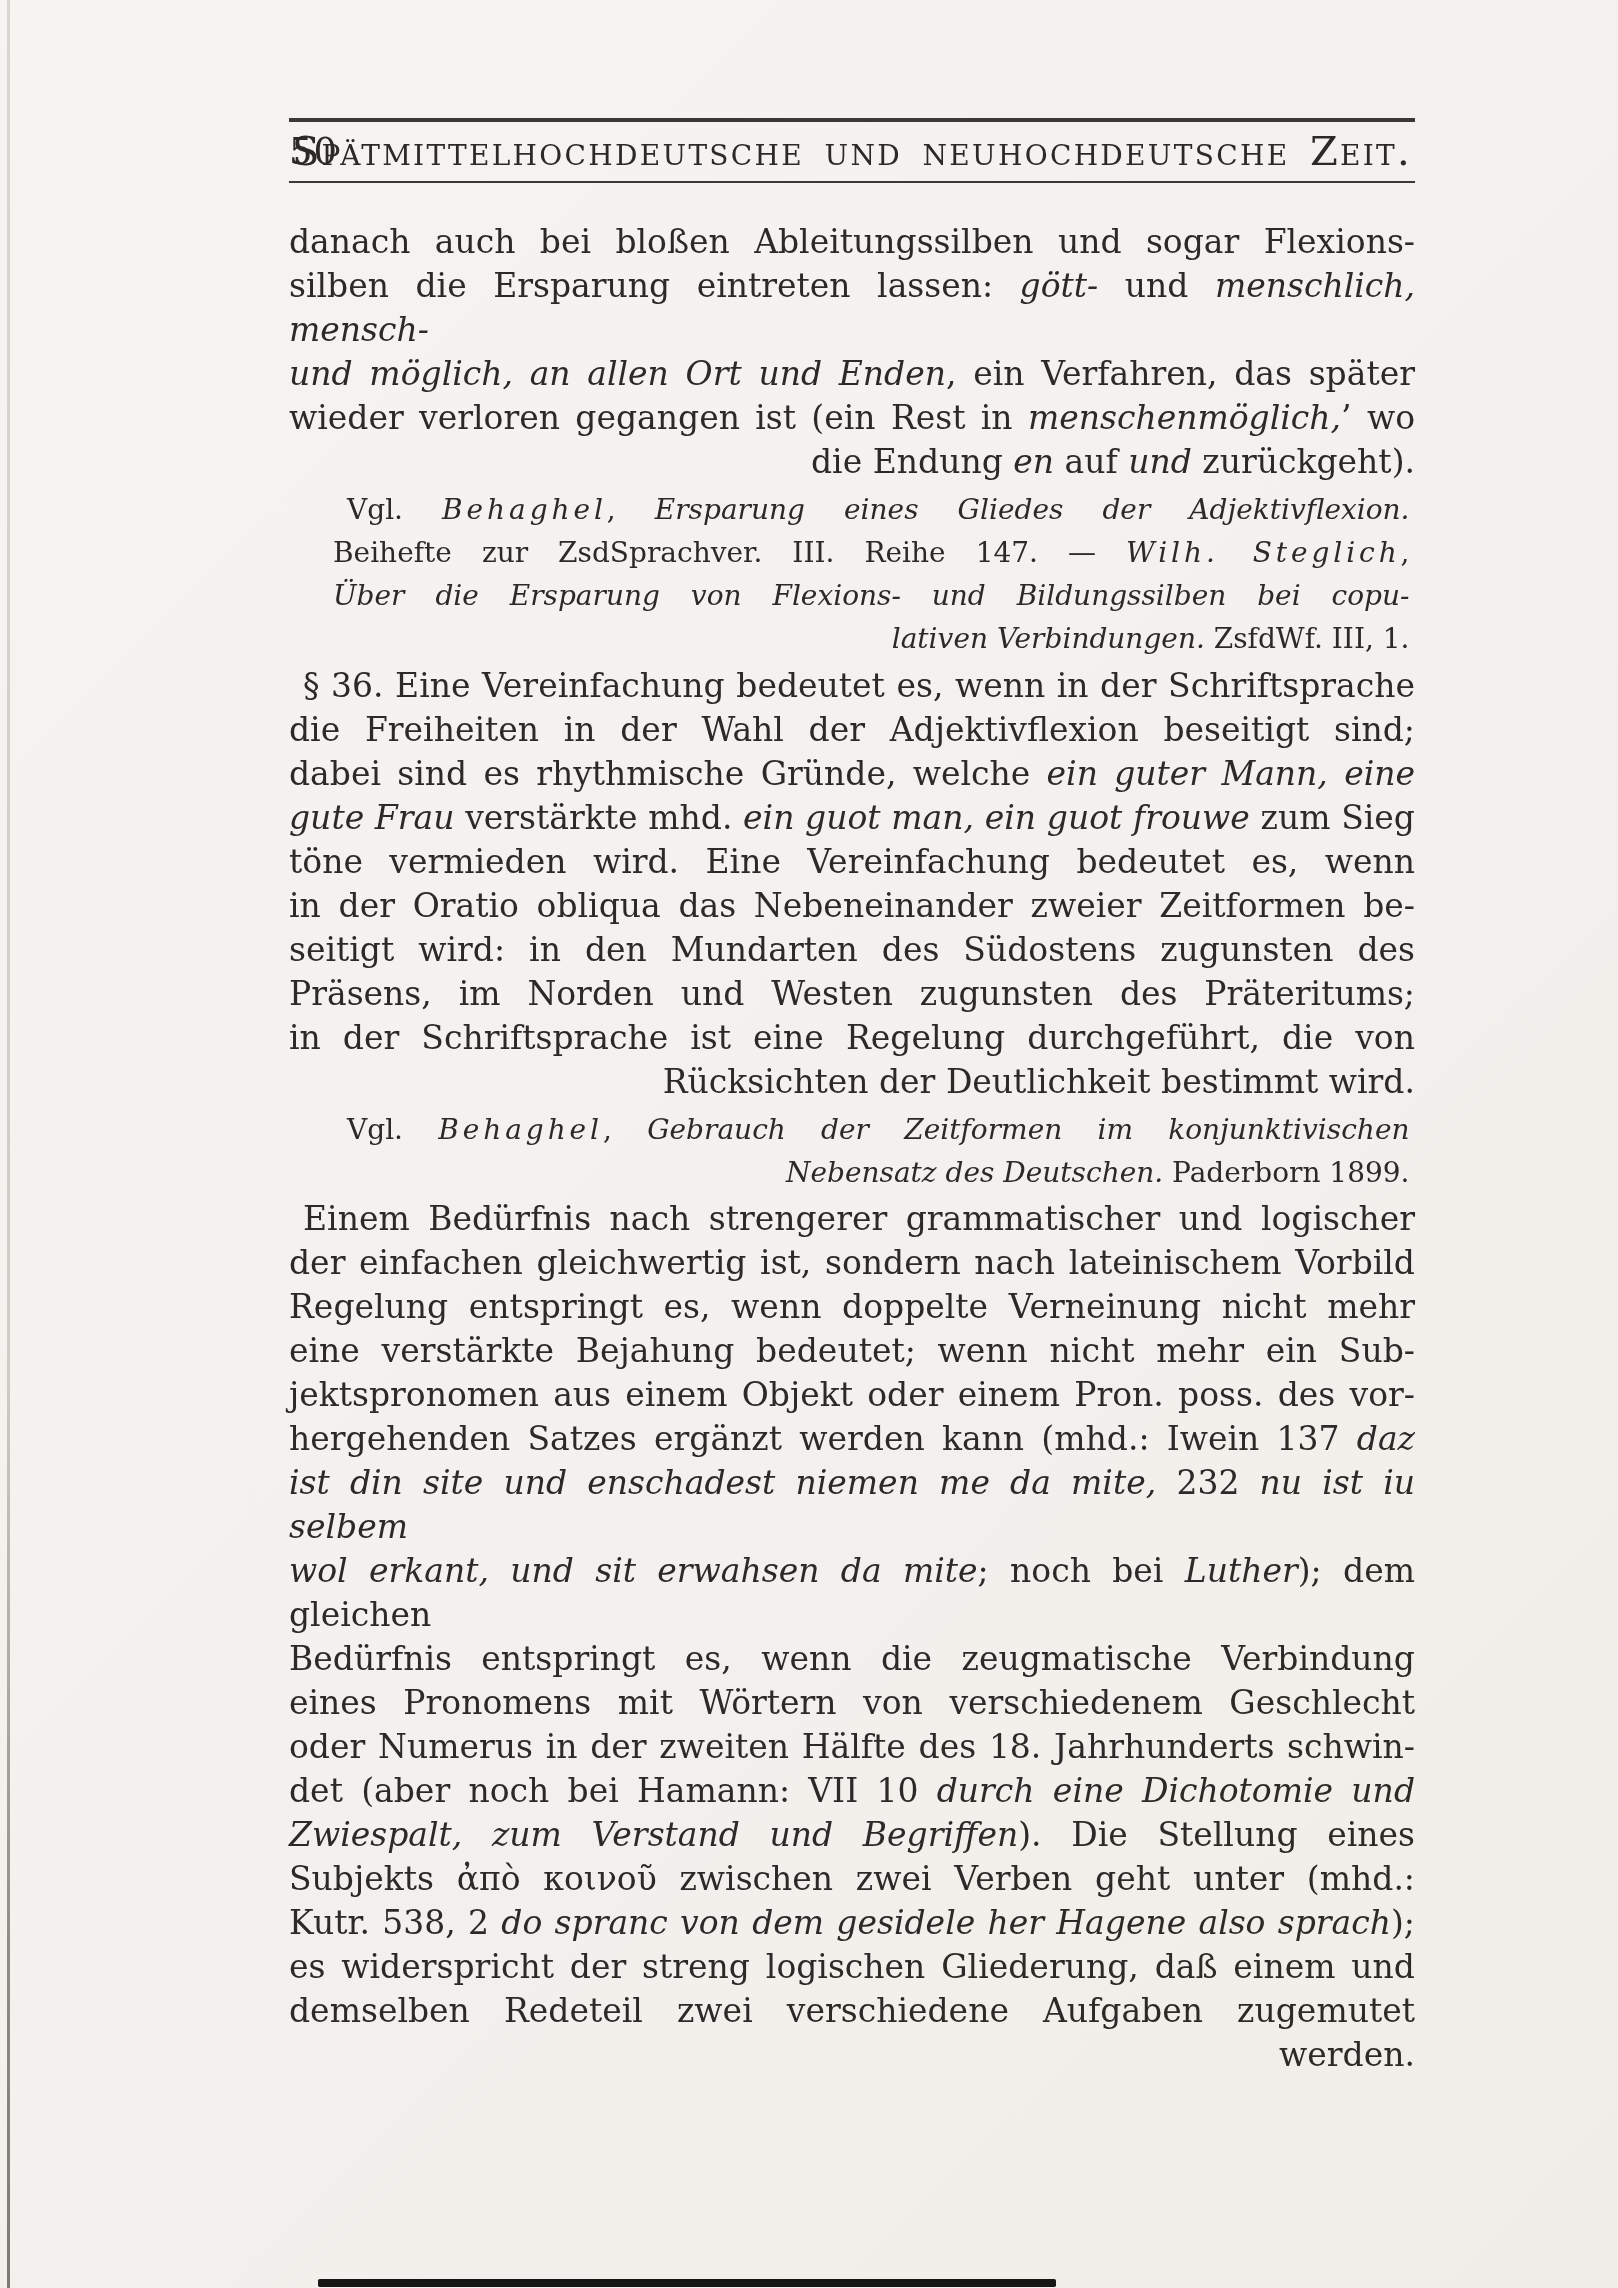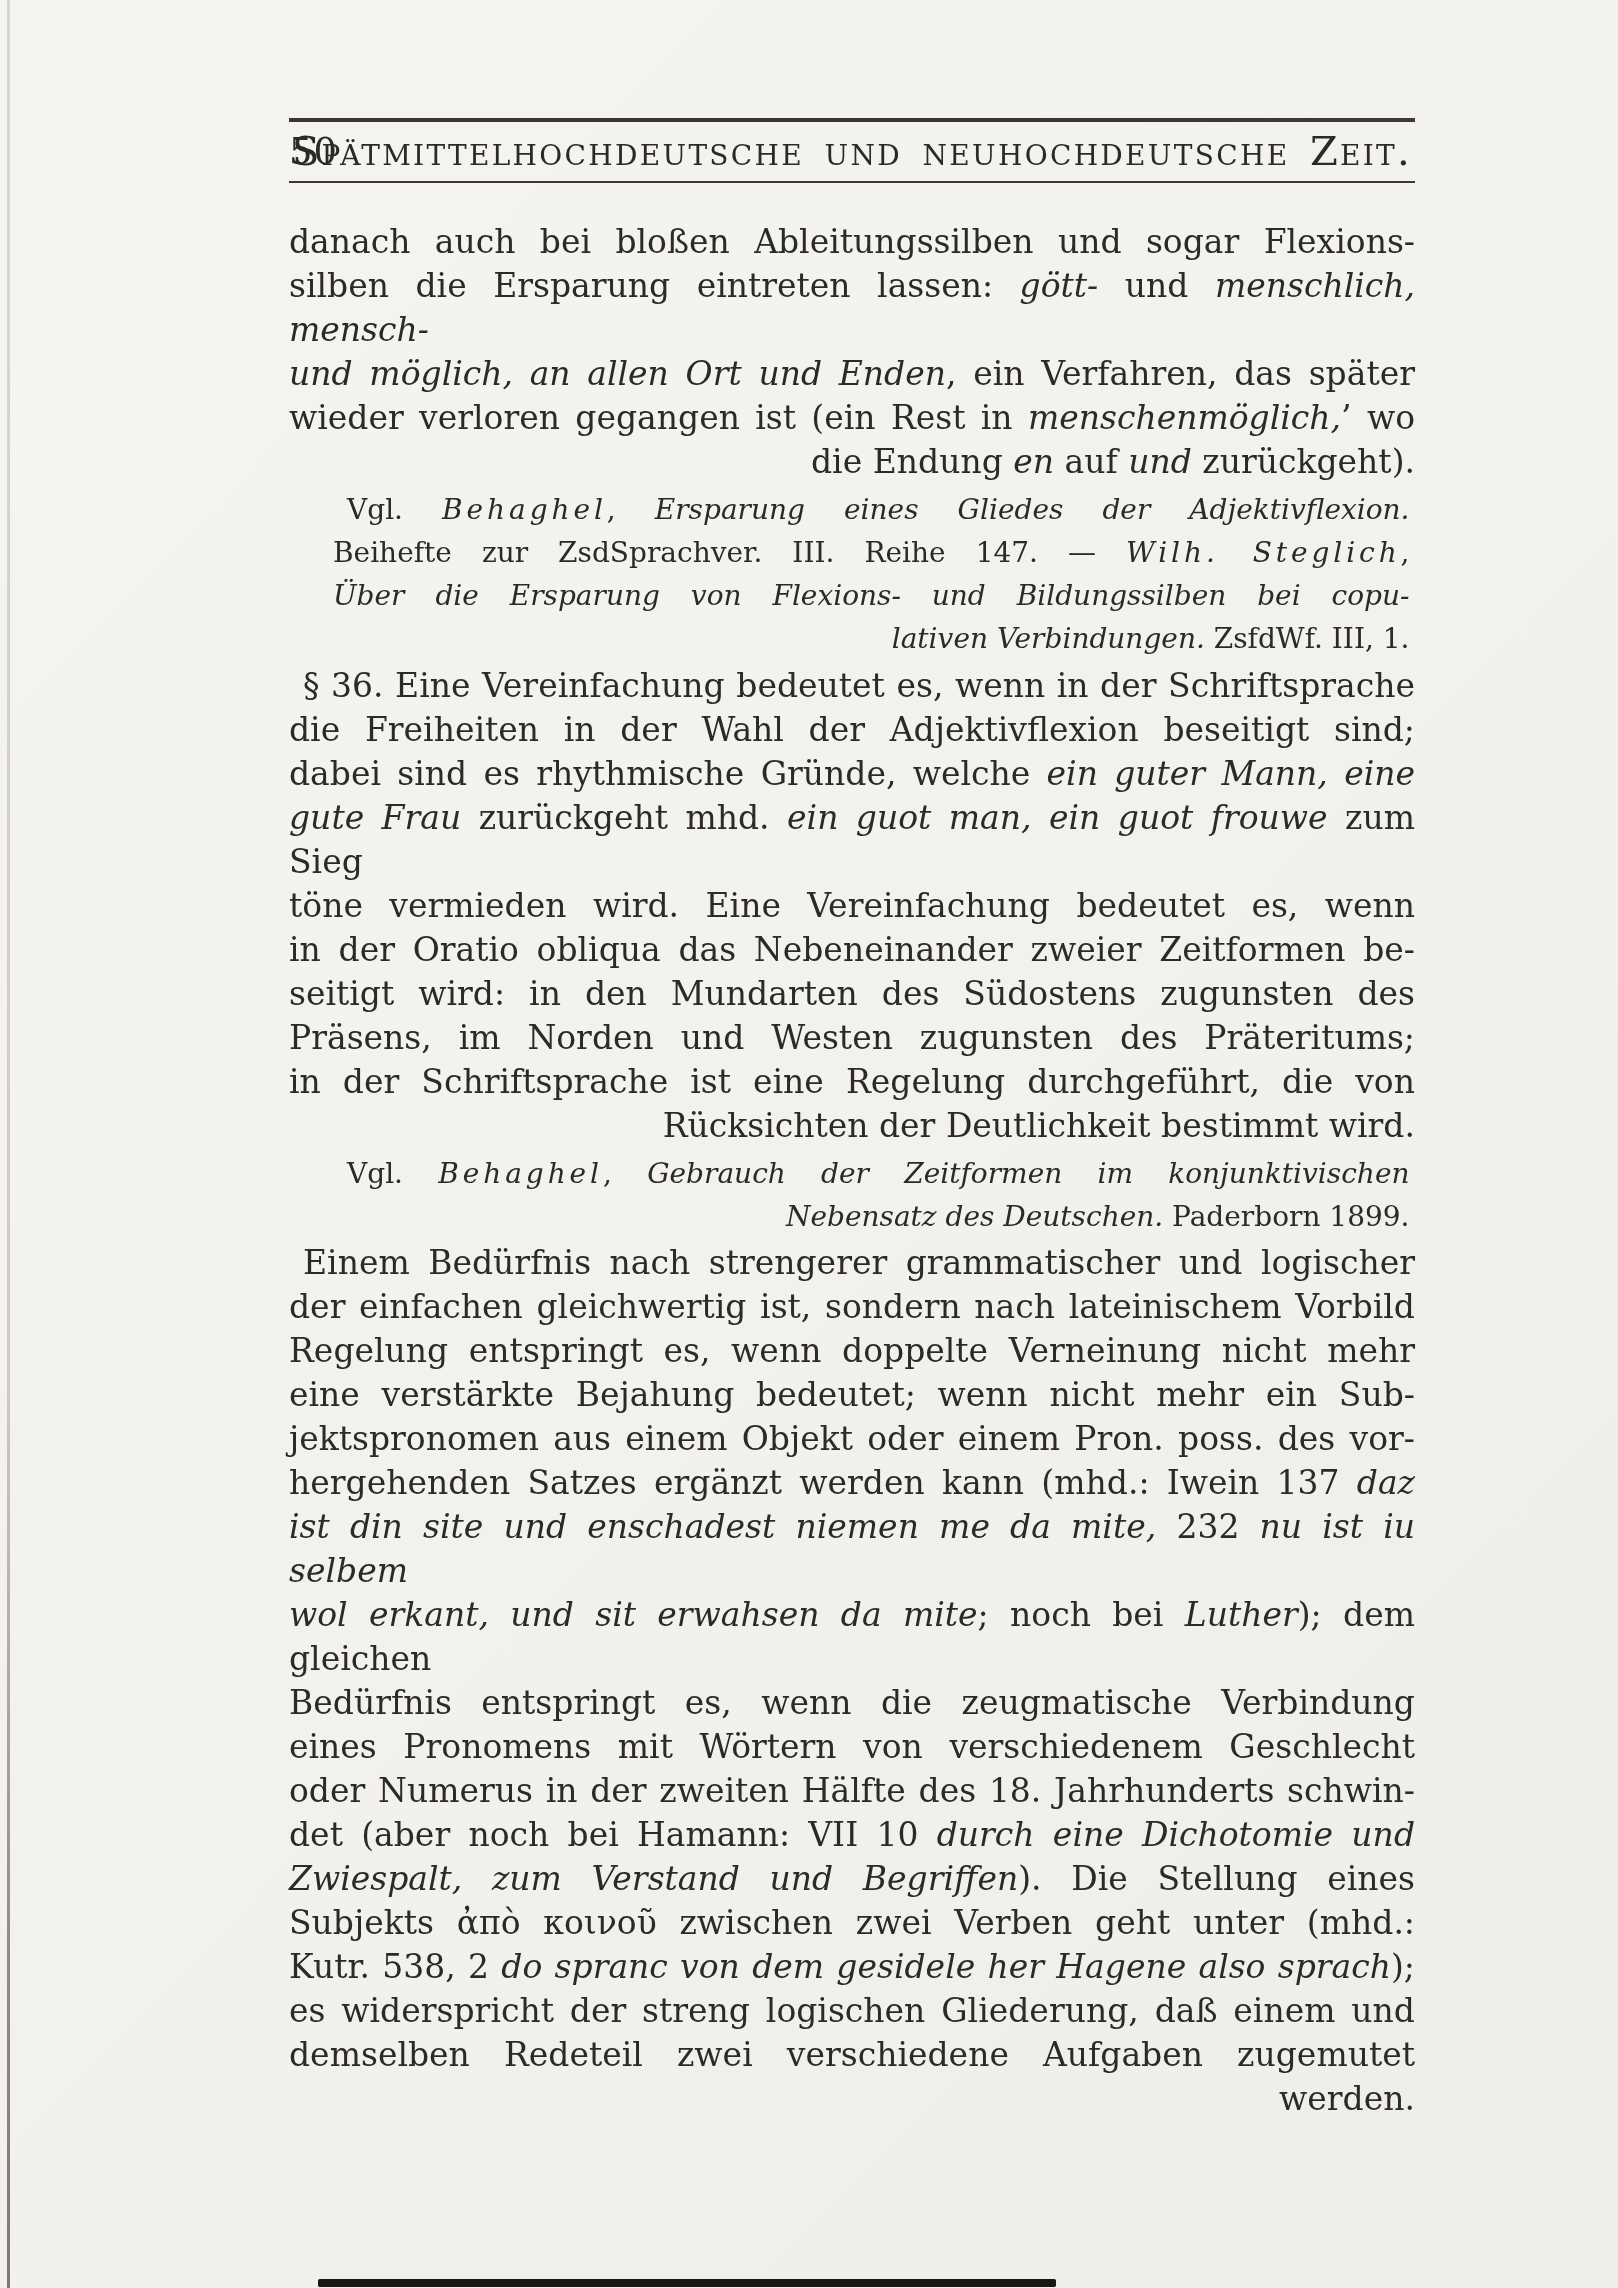--- a/index.html
+++ b/index.html
@@ -92,21 +92,21 @@
         <div class="block citation">
           <div class="line j first"><span>Vgl. </span><span class="spaced">Behaghel</span><span>, </span><span class="it">Ersparung eines Gliedes der Adjektivflexion.</span></div>
           <div class="line j"><span>Beihefte zur ZsdSprachver. III. Reihe 147. — </span><span class="spaced">Wilh. Steglich</span><span>,</span></div>
           <div class="line j"><span class="it">Über die Ersparung von Flexions- und Bildungssilben bei copu-</span></div>
           <div class="line"><span class="it">lativen Verbindungen.</span><span> ZsfdWf. III, 1.</span></div>
         </div>
         <div class="block body">
           <div class="line j first"><span>§ 36. Eine Vereinfachung bedeutet es, wenn in der Schriftsprache</span></div>
           <div class="line j"><span>die Freiheiten in der Wahl der Adjektivflexion beseitigt sind;</span></div>
           <div class="line j"><span>dabei sind es rhythmische Gründe, welche </span><span class="it">ein guter Mann, eine</span></div>
-          <div class="line j"><span class="it">gute Frau</span><span> zurückgeht mhd. </span><span class="it">ein guot man, ein guot frouwe</span><span> zum Sieg</span></div>
+          <div class="line j"><span class="it">gute Frau</span><span> verstärkte mhd. </span><span class="it">ein guot man, ein guot frouwe</span><span> zum Sieg</span></div>
           <div class="line j"><span>töne vermieden wird. Eine Vereinfachung bedeutet es, wenn</span></div>
           <div class="line j"><span>in der Oratio obliqua das Nebeneinander zweier Zeitformen be-</span></div>
           <div class="line j"><span>seitigt wird: in den Mundarten des Südostens zugunsten des</span></div>
           <div class="line j"><span>Präsens, im Norden und Westen zugunsten des Präteritums;</span></div>
           <div class="line j"><span>in der Schriftsprache ist eine Regelung durchgeführt, die von</span></div>
           <div class="line"><span>Rücksichten der Deutlichkeit bestimmt wird.</span></div>
         </div>
         <div class="block citation">
           <div class="line j first"><span>Vgl. </span><span class="spaced">Behaghel</span><span>, </span><span class="it">Gebrauch der Zeitformen im konjunktivischen</span></div>
           <div class="line"><span class="it">Nebensatz des Deutschen.</span><span> Paderborn 1899.</span></div>

